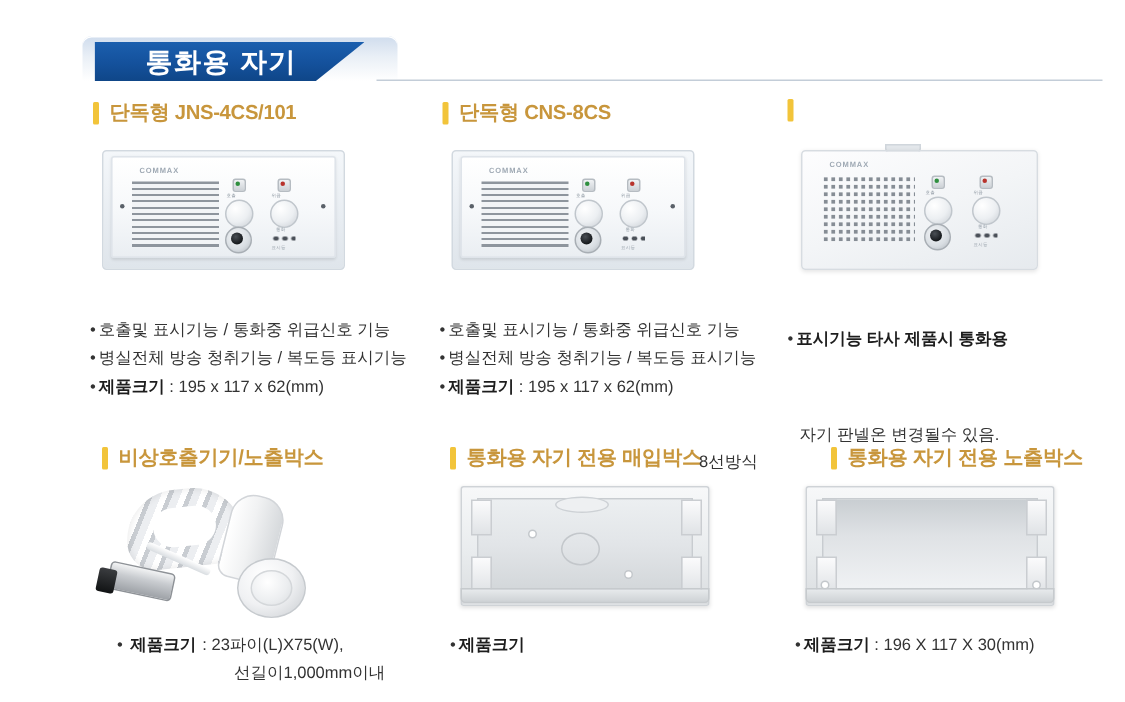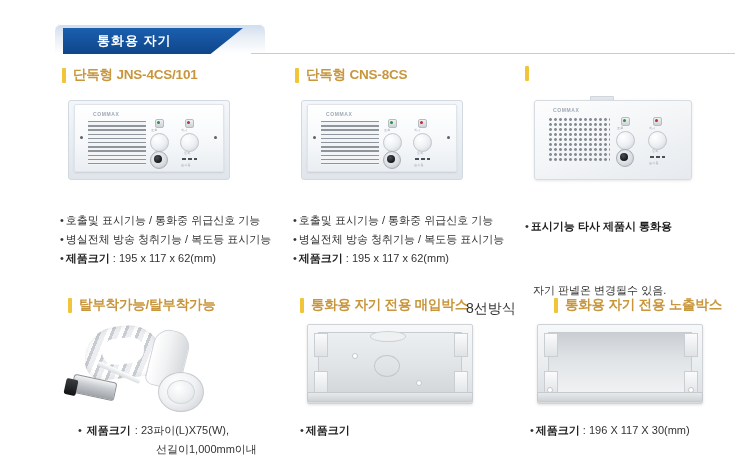--- a/index.html
+++ b/index.html
@@ -40,21 +40,21 @@
     height: 26px;
     background: linear-gradient(180deg, #1b5fae 0%, #14519c 55%, #0f4688 100%);
     clip-path: polygon(0 0, 100% 0, 82% 100%, 0 100%);
     display: flex;
     align-items: center;
     padding-left: 34px;
     box-sizing: border-box;
   }
   .banner-title {
     color: #ffffff;
-    font-size: 13px;
+    font-size: 18px;
     font-weight: bold;
     letter-spacing: 1px;
     white-space: nowrap;
   }
   .banner-rule {
     position: absolute;
     left: 196px;
     top: 29px;
     width: 484px;
     height: 1px;
@@ -376,21 +376,21 @@
     position: absolute;
     left: 12px; top: 72px;
     width: 164px; height: 8px;
     background: linear-gradient(180deg,#e7eaec,#cfd3d6);
     border: 1px solid #c6cacd;
     border-radius: 0 0 3px 3px;
   }
 
   .note-inline {
     position: absolute;
-    font-size: 14px;
+    font-size: 11px;
     color: #333333;
     font-weight: normal;
     white-space: nowrap;
   }
 </style>
 </head>
 <body>
 
 <div class="banner-wrap">
   <div class="banner-bg"></div>
@@ -523,21 +523,21 @@
   <div class="bullet">
     <span class="dot">•</span>
     <b>표시기능 타사 제품시 통화용</b>
   </div>
   <div class="bullet-cont" style="padding-left:8px;margin-top:48px;">자기 판넬온 변경될수 있음.</div>
 </div>
 
 <div class="col" style="left:68px; top:296px; width:230px;">
   <div class="col-title">
     <span class="title-bar"></span>
-    <span class="title-text">탈부착가능/탈부착가능</span>
+    <span class="title-text">비상호출기기/노출박스</span>
   </div>
 </div>
 
 <div class="art" style="position:absolute; left:66px; top:322px;">
   <div class="handset">
     <div class="cord"></div>
     <div class="cord-hole"></div>
     <div class="cord-tail"></div>
     <div class="connector"></div>
     <div class="connector-tip"></div>

